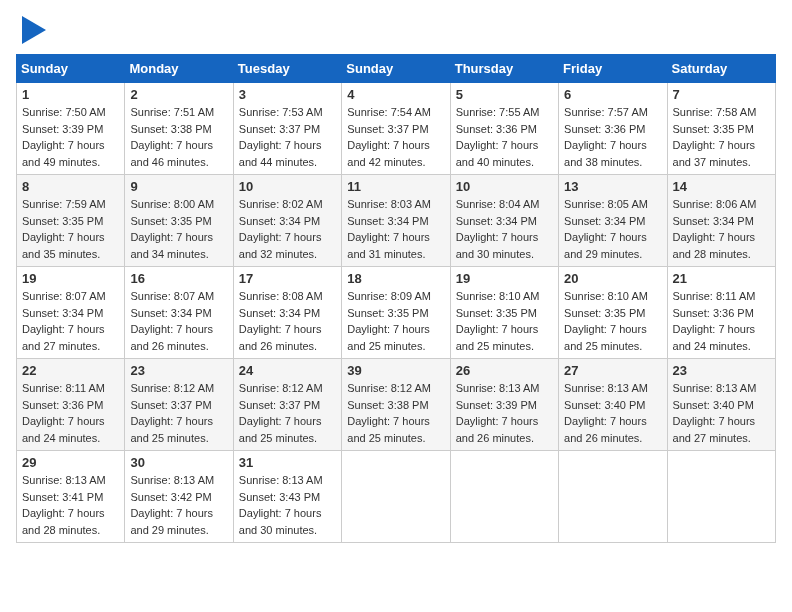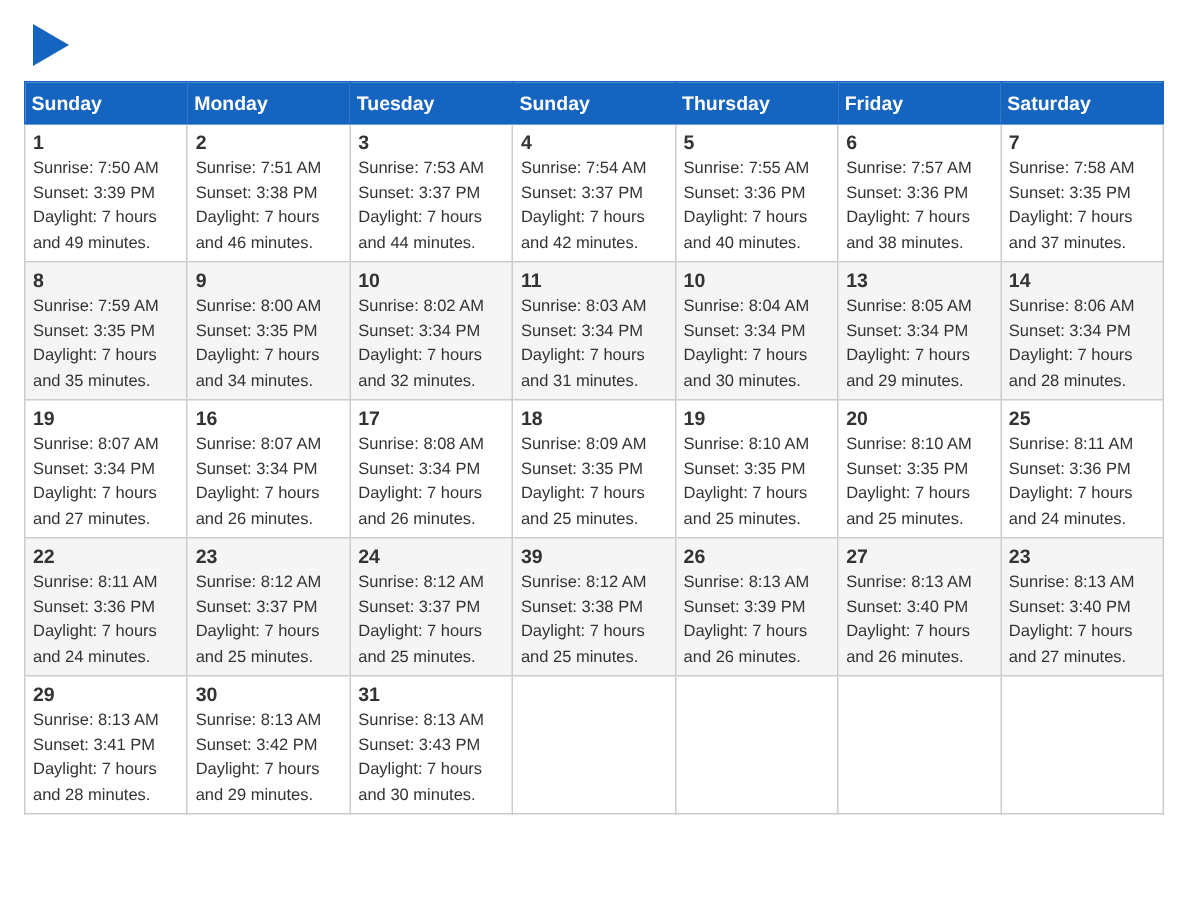--- a/index.html
+++ b/index.html
@@ -267,21 +267,21 @@
       </td>
         <td>
         <span class="day-num">20</span>
         <div class="day-info">
           Sunrise: 8:10 AM<br>
           Sunset: 3:35 PM<br>
           Daylight: 7 hours and 25 minutes.
         </div>
       </td>
         <td>
-        <span class="day-num">25</span>
+        <span class="day-num">21</span>
         <div class="day-info">
           Sunrise: 8:11 AM<br>
           Sunset: 3:36 PM<br>
           Daylight: 7 hours and 24 minutes.
         </div>
       </td>
       </tr>
       <tr>
         <td>
         <span class="day-num">22</span>

